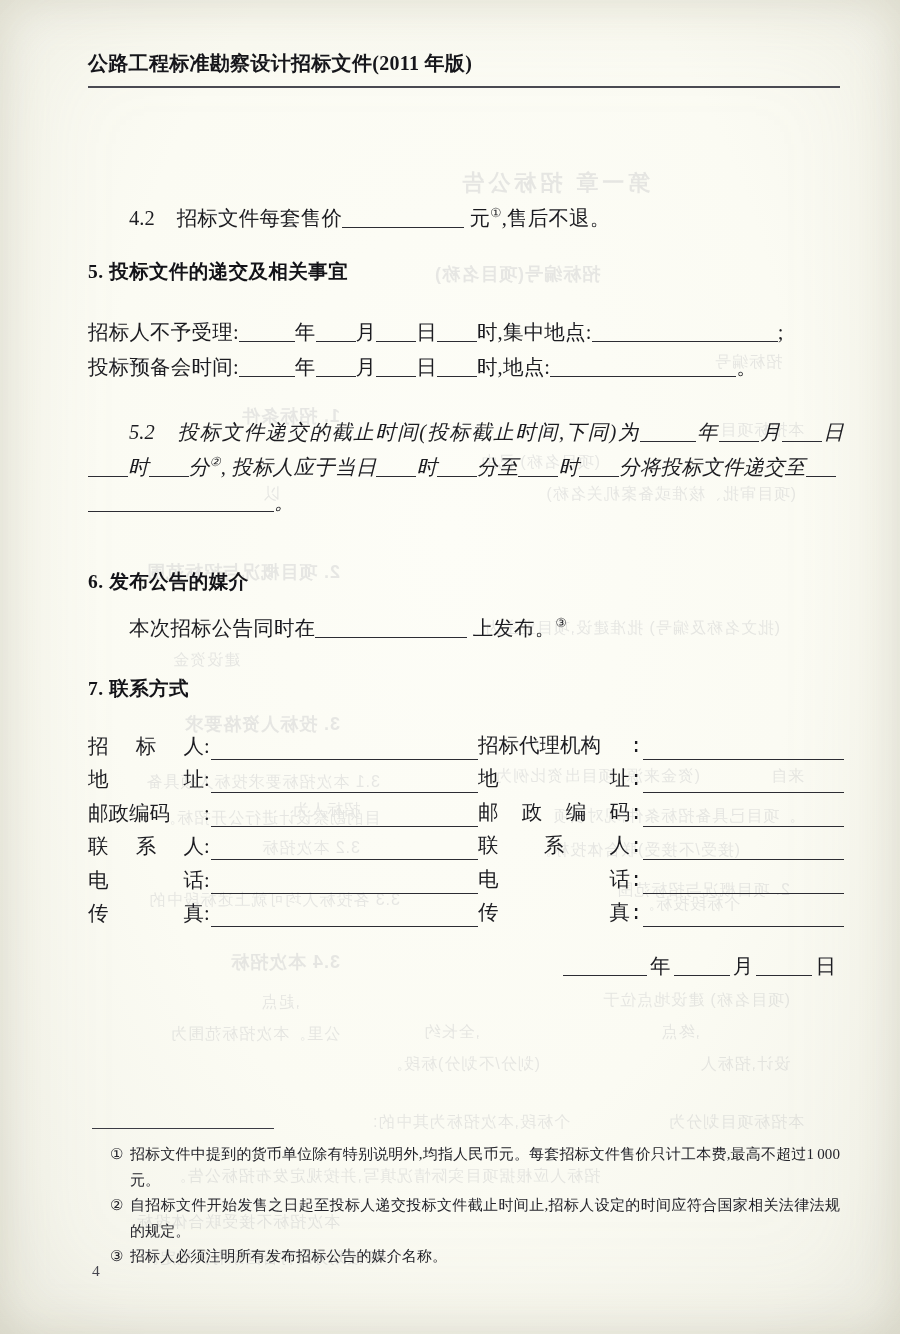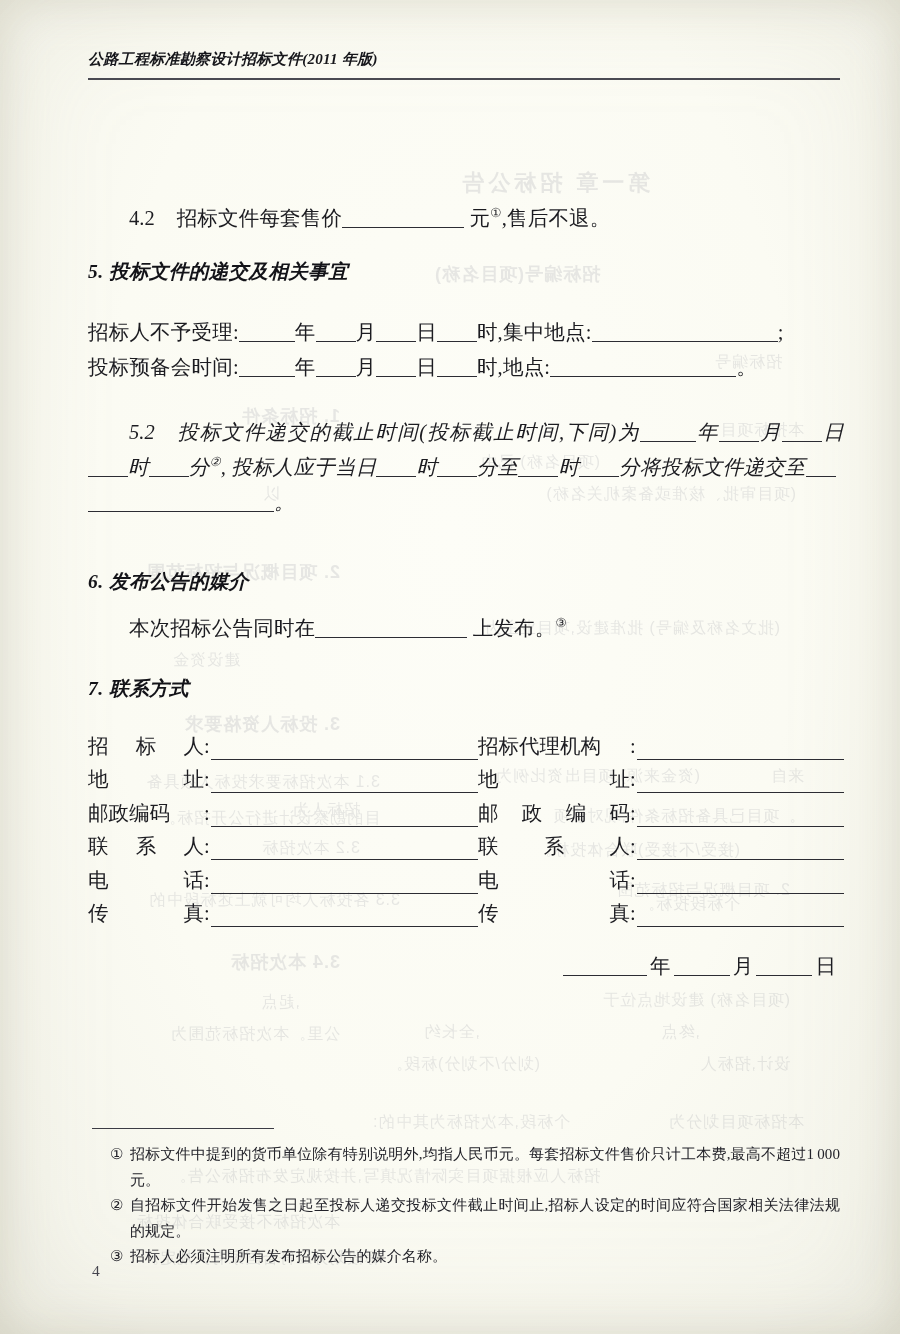--- a/index.html
+++ b/index.html
@@ -50,25 +50,24 @@
   
   .hdr {
     position: absolute;
     left: 88px; top: 50px;
     width: 752px;
     z-index: 3;
   }
   .hdr-title {
     font-family: "Liberation Sans", sans-serif;
     font-weight: 700;
-    font-size: 15px;
+    font-size: 20px;
     letter-spacing: .3px;
     color: #16161b;
     padding-bottom: 9px;
-    font-style: italic;
   }
   .hdr-title .yr {
     font-family: "Liberation Serif", serif;
     font-weight: 700;
   }
   .hdr-rule {
     height: 2px;
     background: #4a4a52;
     width: 752px;
   }
@@ -94,21 +93,20 @@
   }
   .gap { display: inline-block; width: 22px; }
 
   h2.sec {
     font-family: "Liberation Sans", sans-serif;
     font-weight: 700;
     font-size: 19.5px;
     letter-spacing: .4px;
     margin: 0;
     color: #131318;
-    font-style: italic;
   }
   h2.sec .sn {
     font-family: "Liberation Serif", serif;
     font-weight: 700;
   }
 
   
   .bl {
     display: inline-block;
     border-bottom: 1.6px solid #2c2c33;
@@ -133,21 +131,21 @@
   
   .contact {
     position: absolute;
     left: 88px; top: 726px;
     width: 756px;
     z-index: 3;
     display: flex;
   }
   .col { display: flex; flex-direction: column; }
   .col-l { width: 390px; }
-  .col-r { width: 366px; }
+  .col-r { width: 366px; font-family: Liberation Mono, monospace; }
   .frow {
     display: flex;
     align-items: flex-end;
     height: 33.5px;
   }
   .flabel {
     font-size: 20.5px;
     line-height: 27px;
     color: #1c1c21;
     display: flex;

